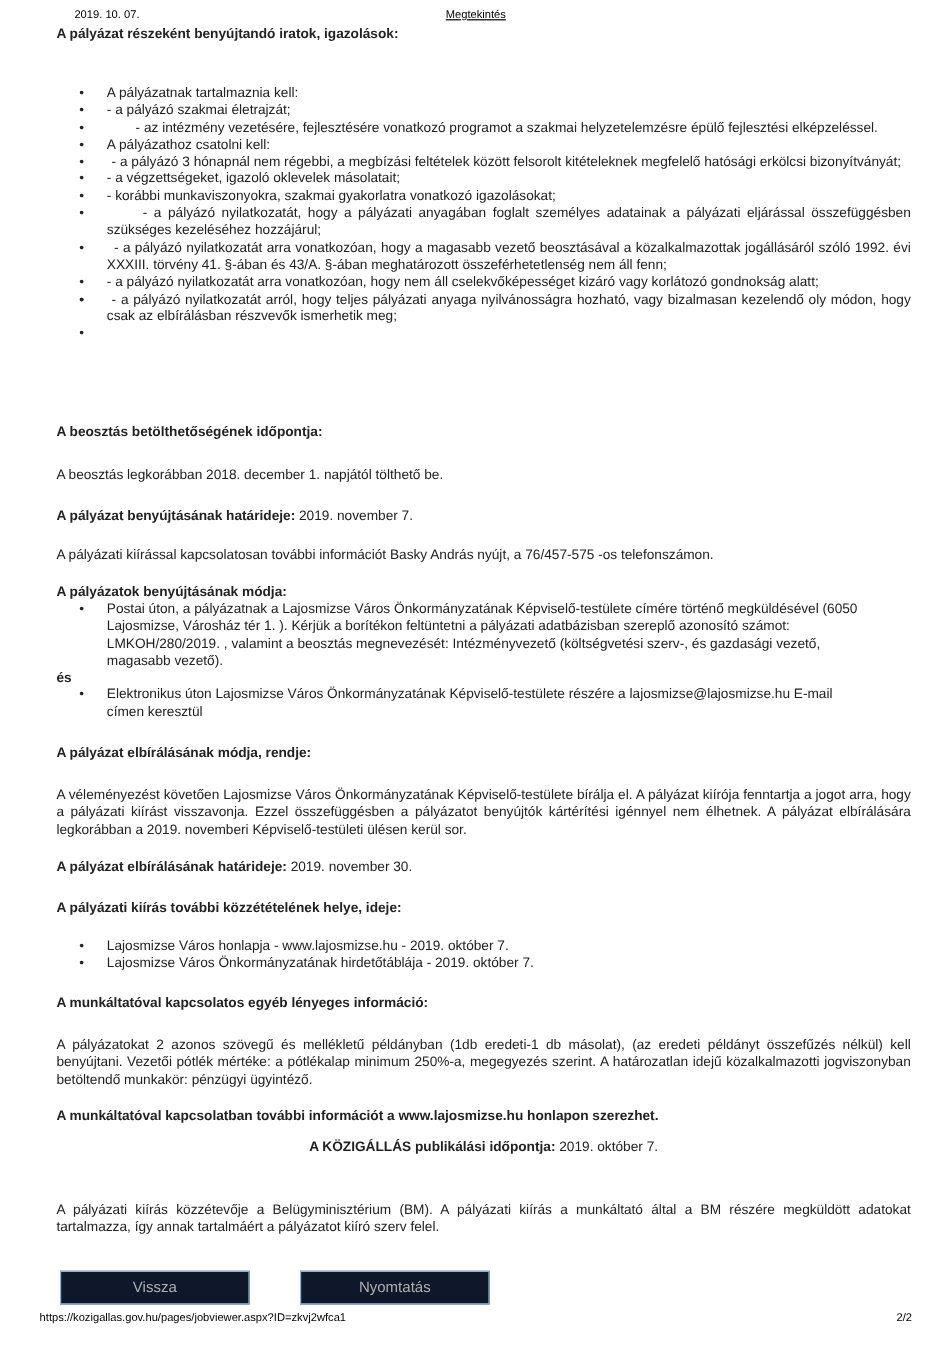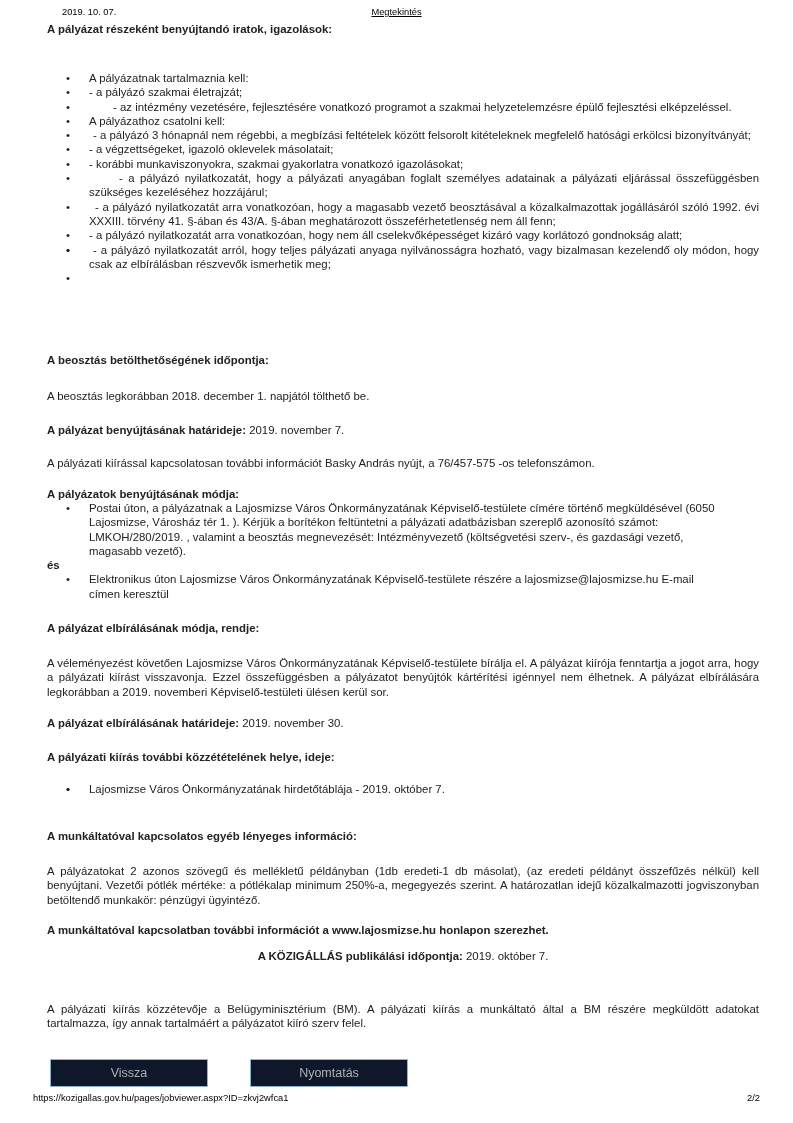--- a/index.html
+++ b/index.html
@@ -75,21 +75,21 @@
 
   <div class="blk h" style="top:599px;">A pályázat elbírálásának módja, rendje:</div>
   <div class="blk p" style="top:634px;">A véleményezést követően Lajosmizse Város Önkormányzatának Képviselő-testülete bírálja el. A pályázat kiírója fenntartja a jogot arra, hogy a pályázati kiírást visszavonja. Ezzel összefüggésben a pályázatot benyújtók kártérítési igénnyel nem élhetnek. A pályázat elbírálására legkorábban a 2019. novemberi Képviselő-testületi ülésen kerül sor.</div>
 
   <div class="blk" style="top:694px;">
     <span class="h">A pályázat elbírálásának határideje:</span><span> 2019. november 30.</span>
   </div>
 
   <div class="blk h" style="top:728px;">A pályázati kiírás további közzétételének helye, ideje:</div>
   <ul class="bl blk" style="top:760px;">
-    <li><span class="bullet">•</span></li>
+    <li><span class="bullet">•</span><span>Lajosmizse Város honlapja - www.lajosmizse.hu - 2019. október 7.</span></li>
     <li><span class="bullet">•</span><span>Lajosmizse Város Önkormányzatának hirdetőtáblája - 2019. október 7.</span></li>
   </ul>
 
   <div class="blk h" style="top:807px;">A munkáltatóval kapcsolatos egyéb lényeges információ:</div>
   <div class="blk p" style="top:842px;">A pályázatokat 2 azonos szövegű és mellékletű példányban (1db eredeti-1 db másolat), (az eredeti példányt összefűzés nélkül) kell benyújtani. Vezetői pótlék mértéke: a pótlékalap minimum 250%-a, megegyezés szerint. A határozatlan idejű közalkalmazotti jogviszonyban betöltendő munkakör: pénzügyi ügyintéző.</div>
 
   <div class="blk h" style="top:901px;">A munkáltatóval kapcsolatban további információt a www.lajosmizse.hu honlapon szerezhet.</div>
 
   <div class="blk" style="top:927px;text-align:center;">
     <span class="h">A KÖZIGÁLLÁS publikálási időpontja:</span><span> 2019. október 7.</span>

